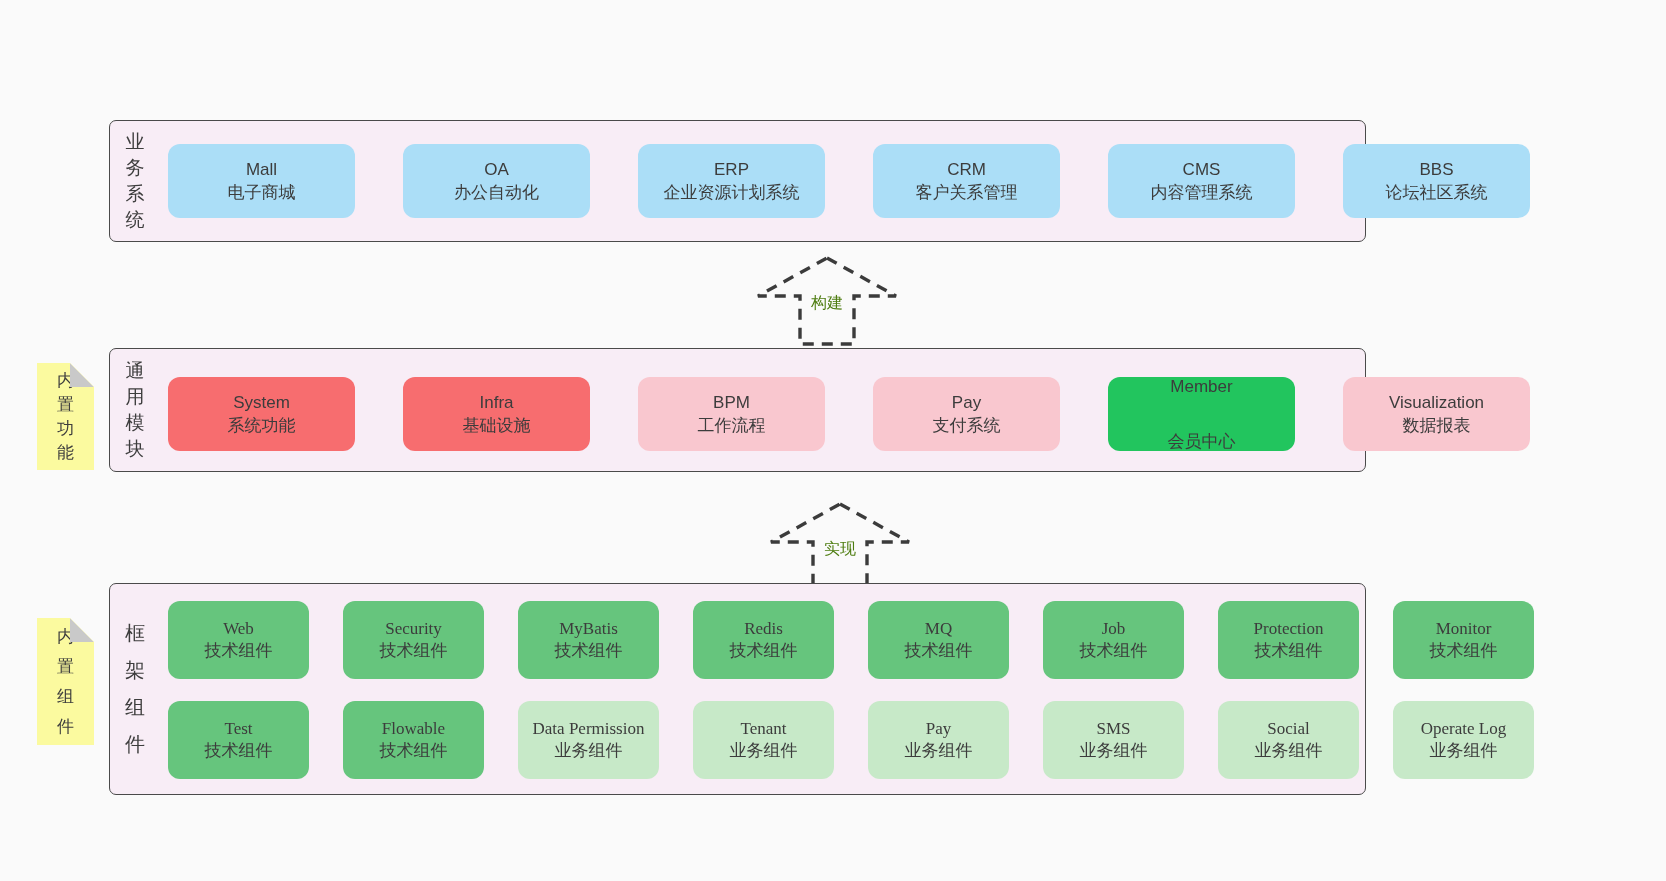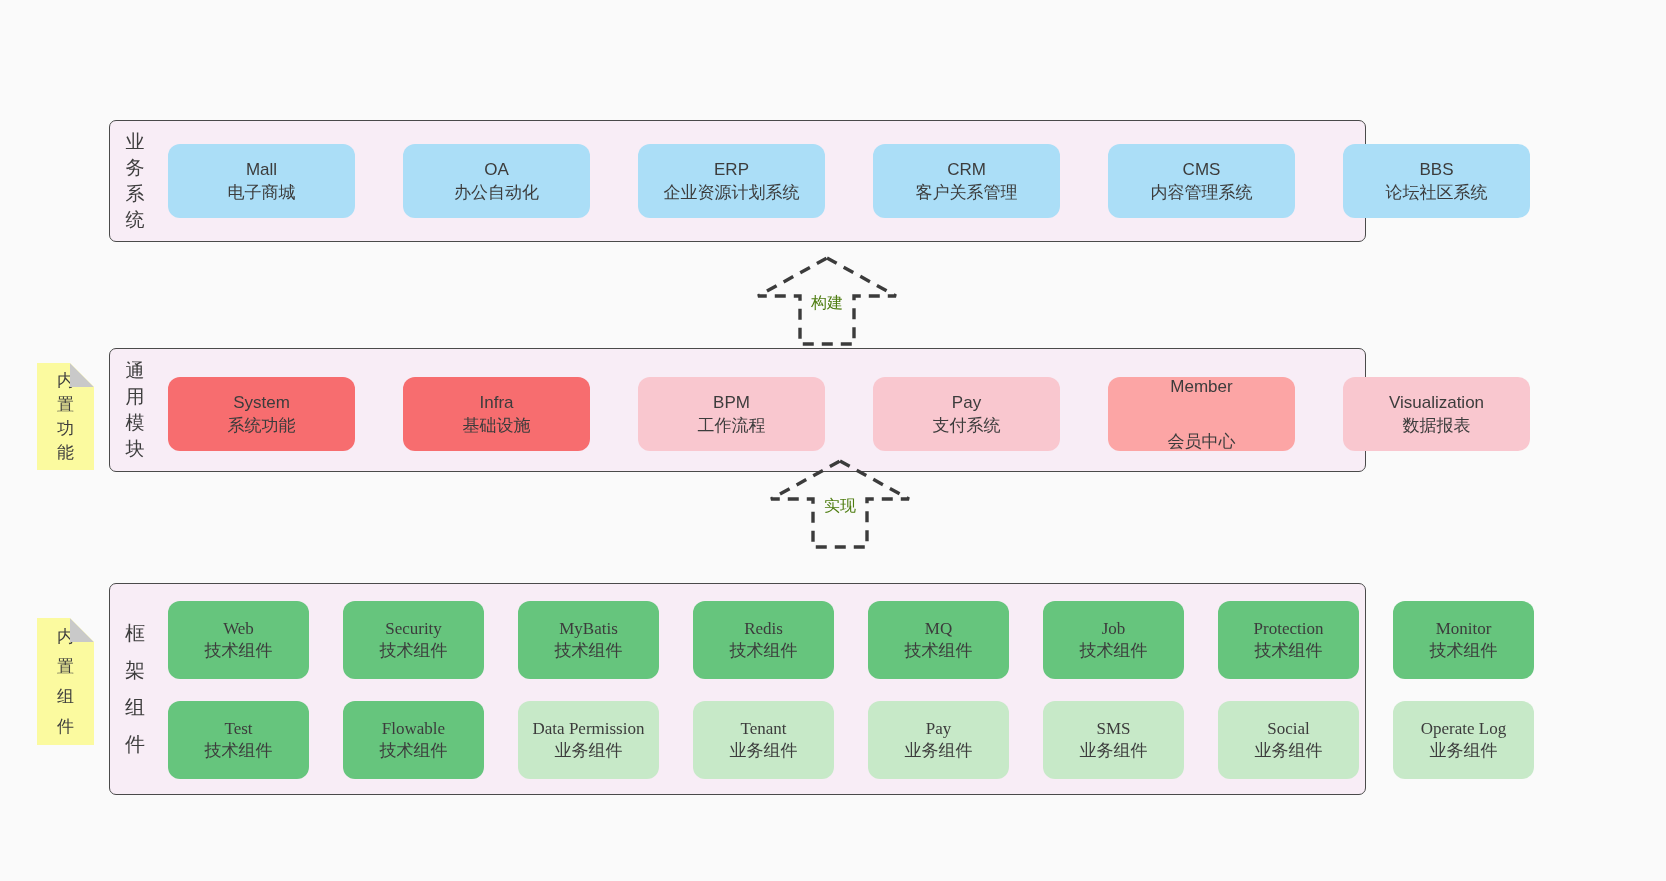--- a/index.html
+++ b/index.html
@@ -94,21 +94,21 @@
     color: #3d3d3d;
   }
   #sticky-components .sticky-text { line-height: 30px; }
 
   .arrow {
     position: absolute;
     width: 140px;
     height: 92px;
   }
   #arrow-build     { left: 757px; top: 255px; }
-  #arrow-implement { left: 770px; top: 458px; }
+  #arrow-implement { left: 770px; top: 501px; }
   .arrow svg { display: block; }
   .arrow-label {
     position: absolute;
     left: 50%;
     top: 36px;
     transform: translateX(-50%);
     background: #fafafa;
     padding: 2px 5px;
     font-size: 16px;
     white-space: nowrap;
@@ -172,21 +172,21 @@
       <div>基础设施</div>
     </div>
     <div class="box" style="background: rgb(249, 199, 207);">
       <div>BPM</div>
       <div>工作流程</div>
     </div>
     <div class="box" style="background: rgb(249, 199, 207);">
       <div>Pay</div>
       <div>支付系统</div>
     </div>
-    <div class="box" style="background: #fca5a5; gap: 32px;">
+    <div class="box" style="background: #22c55e; gap: 32px;">
       <div>Member</div>
       <div>会员中心</div>
     </div>
     <div class="box" style="background: rgb(249, 199, 207);">
       <div>Visualization</div>
       <div>数据报表</div>
     </div>
   </div>
 </div>
 

